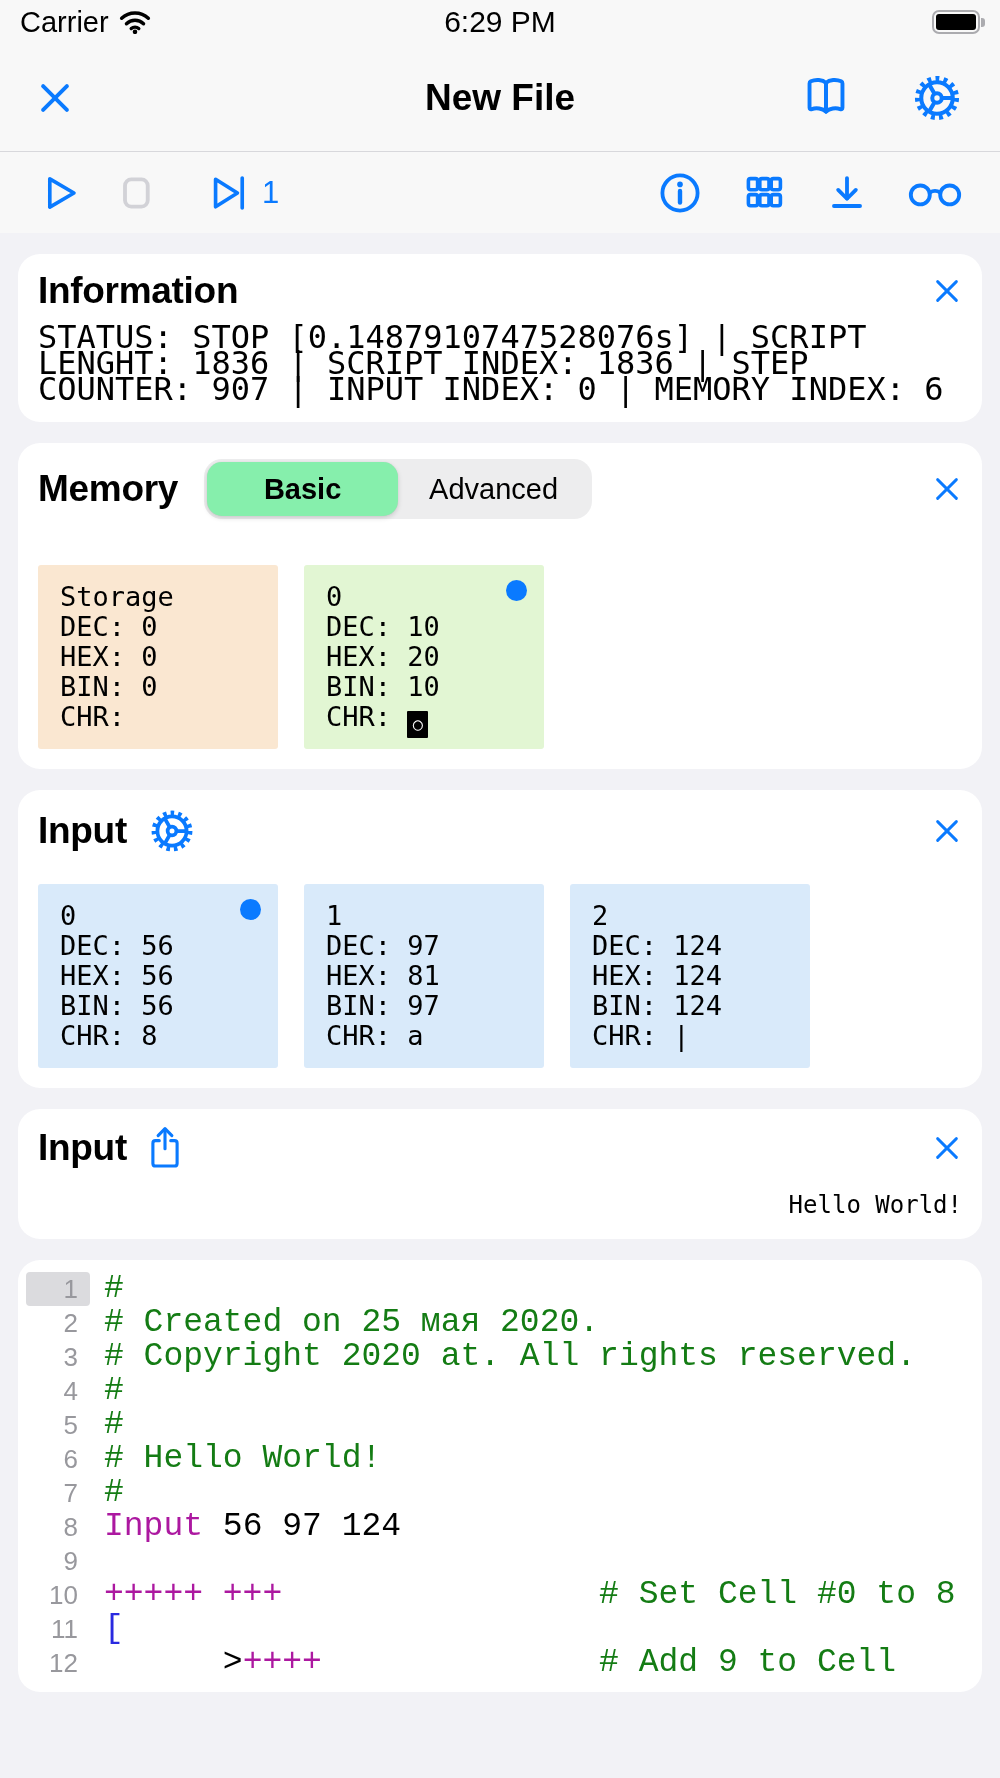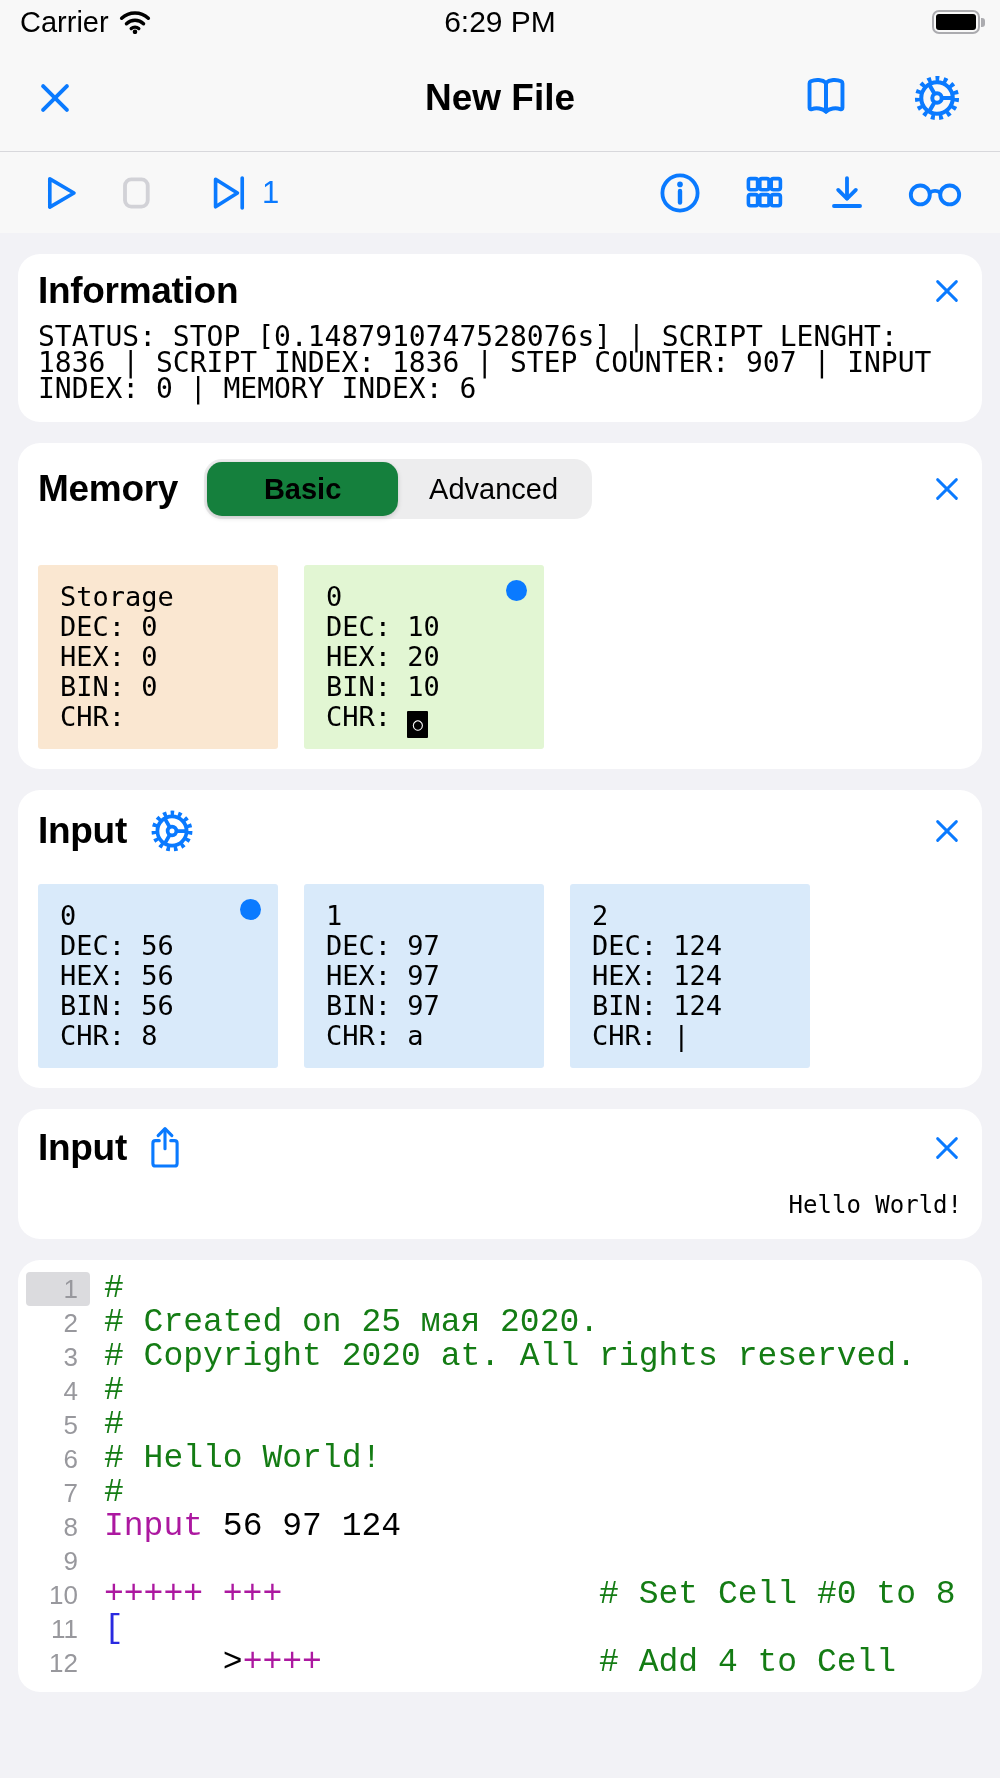--- a/index.html
+++ b/index.html
@@ -30,25 +30,25 @@
   .toolbar{height:81px; display:flex; align-items:center; padding:0 36px;}
   .tb-left{display:flex; align-items:center; gap:32px;}
   .step-group{display:flex; align-items:center; margin-left:48px;}
   .step-count{color:var(--accent); font-size:31px; margin-left:10px;}
   .tb-right{margin-left:auto; display:flex; align-items:center; gap:36px;}
 
   .card{background:var(--card_bg); border-radius:22px; margin:21px 18px 0; padding:16px 20px 20px;}
   .card-header{display:flex; align-items:center;}
   .card-title{font-size:37px; font-weight:700; letter-spacing:-.3px;}
   .card-close{margin-left:auto; color:var(--accent); background:none; border:none; cursor:pointer; display:flex;}
-  .info-text{margin-top:12px; font-family:"DejaVu Sans Mono", monospace; font-size:28px; line-height:26px; color:#000; word-break:break-word;}
+  .info-text{margin-top:12px; font-family:"DejaVu Sans Mono", monospace; font-size:32px; line-height:26px; color:#000; word-break:break-word;}
 
   .segmented{margin-left:26px; background:var(--segmented_bg); border-radius:18px; padding:3px; display:flex; width:388px; height:60px;}
   .segment{flex:1; display:flex; align-items:center; justify-content:center; font-size:29px; color:#000; border-radius:15px; cursor:pointer;}
-  .segment.selected{background:#15803d; font-weight:600; box-shadow:0 2px 5px rgba(0,0,0,.15), 0 0 1px rgba(0,0,0,.1);}
+  .segment.selected{background:#86efac; font-weight:600; box-shadow:0 2px 5px rgba(0,0,0,.15), 0 0 1px rgba(0,0,0,.1);}
 
   .cells-row{display:flex; gap:26px; margin-top:46px;}
   .data-cell{width:240px; height:184px; border-radius:3px; padding:17px 0 0 22px; position:relative;
              font-family:"DejaVu Sans Mono", monospace; font-size:27px; line-height:30px; color:#000;}
   .data-cell.storage{background:var(--storage_cell_bg);}
   .data-cell.memory{background:var(--memory_cell_bg);}
   .data-cell.input{background:var(--input_cell_bg);}
   .active-dot{position:absolute; top:15px; right:17px; width:21px; height:21px; border-radius:50%; background:var(--accent);}
   .ctrl-chr{display:inline-flex; align-items:center; justify-content:center; background:#000; color:#fff;
             width:21px; height:27px; font-size:17px; border-radius:1px; vertical-align:-4px;}
@@ -240,21 +240,21 @@
         <div><span>0</span></div>
         <span class="active-dot"></span>
         <div>DEC: 56</div>
         <div>HEX: 56</div>
         <div>BIN: 56</div>
         <div>CHR: 8</div>
       </div>
       <div class="data-cell input">
         <div><span>1</span></div>
         <div>DEC: 97</div>
-        <div>HEX: 97</div>
+        <div>HEX: 81</div>
         <div>BIN: 97</div>
         <div>CHR: a</div>
       </div>
       <div class="data-cell input">
         <div><span>2</span></div>
         <div>DEC: 124</div>
         <div>HEX: 124</div>
         <div>BIN: 124</div>
         <div>CHR: |</div>
       </div>
@@ -287,15 +287,15 @@
       <div class="code-line"><span class="lnum">2</span><span class="code-text"><span class="seg-comment"># Created on 25 мая 2020.</span></span></div>
       <div class="code-line"><span class="lnum">3</span><span class="code-text"><span class="seg-comment"># Copyright 2020 at. All rights reserved.</span></span></div>
       <div class="code-line"><span class="lnum">4</span><span class="code-text"><span class="seg-comment">#</span></span></div>
       <div class="code-line"><span class="lnum">5</span><span class="code-text"><span class="seg-comment">#</span></span></div>
       <div class="code-line"><span class="lnum">6</span><span class="code-text"><span class="seg-comment"># Hello World!</span></span></div>
       <div class="code-line"><span class="lnum">7</span><span class="code-text"><span class="seg-comment">#</span></span></div>
       <div class="code-line"><span class="lnum">8</span><span class="code-text"><span class="seg-keyword">Input</span><span class="seg-plain"> 56 97 124</span></span></div>
       <div class="code-line"><span class="lnum">9</span><span class="code-text"></span></div>
       <div class="code-line"><span class="lnum">10</span><span class="code-text"><span class="seg-keyword">+++++ +++</span><span class="seg-plain">                </span><span class="seg-comment"># Set Cell #0 to 8</span></span></div>
       <div class="code-line"><span class="lnum">11</span><span class="code-text"><span class="seg-bracket">[</span></span></div>
-      <div class="code-line"><span class="lnum">12</span><span class="code-text"><span class="seg-plain">      &gt;</span><span class="seg-keyword">++++</span><span class="seg-plain">              </span><span class="seg-comment"># Add 4 to Cell</span></span></div>
+      <div class="code-line"><span class="lnum">12</span><span class="code-text"><span class="seg-plain">      &gt;</span><span class="seg-keyword">++++</span><span class="seg-plain">              </span><span class="seg-comment"># Add 9 to Cell</span></span></div>
     </div>
 </div>
 
 </body></html>

